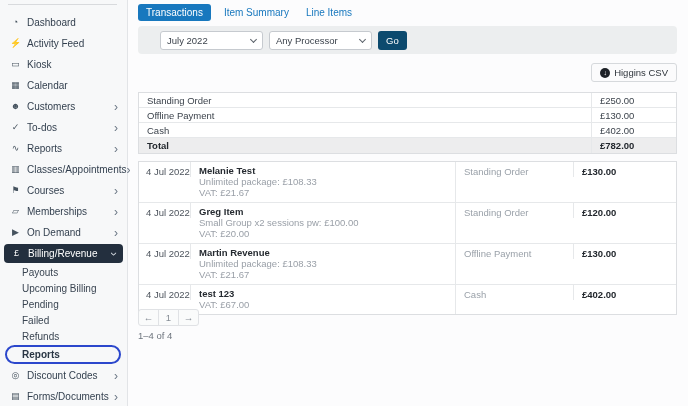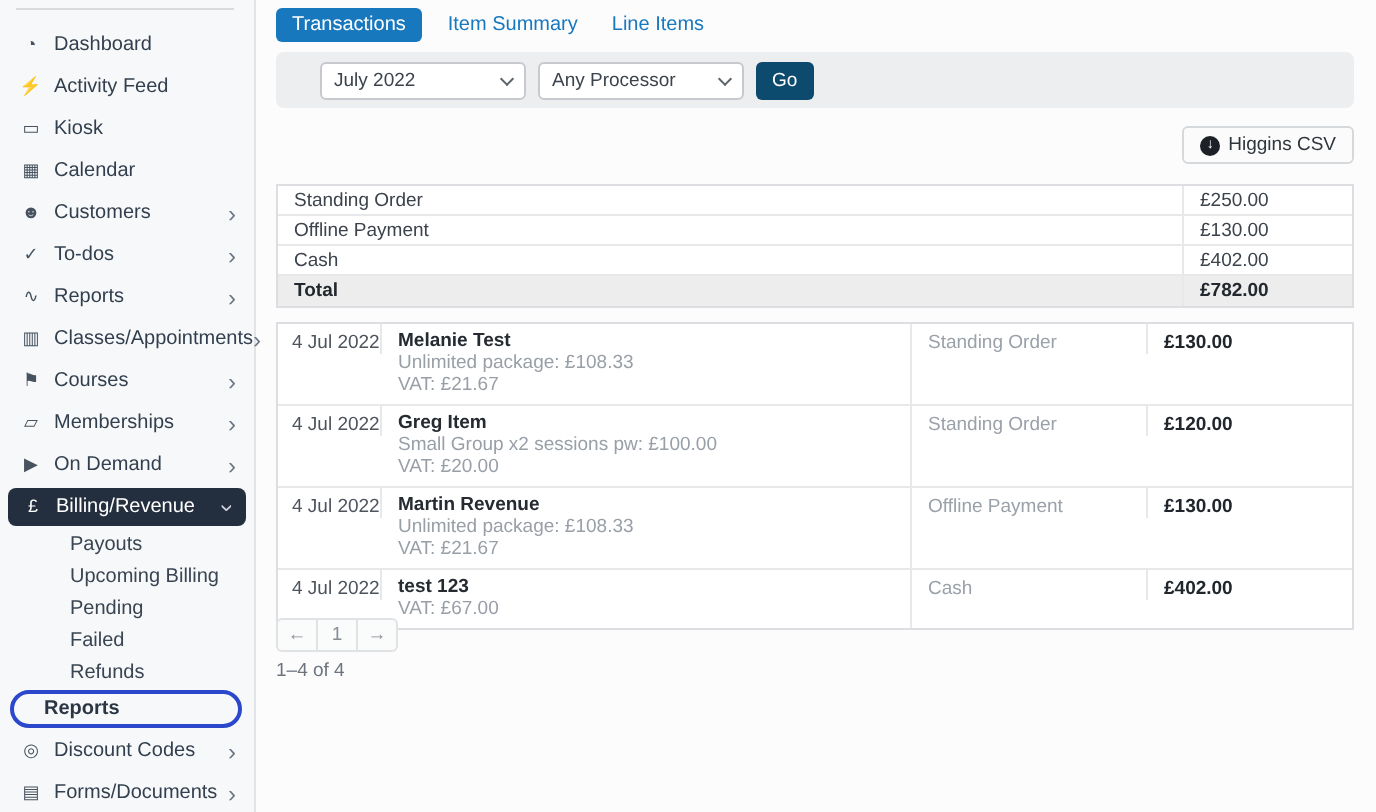--- a/index.html
+++ b/index.html
@@ -22,21 +22,21 @@
   }
   .nav-icon { width:13px; flex:none; font-size:9px; color:#46535f; text-align:center; margin-right:5px; line-height:1; }
   .nav-chevron { margin-left:auto; color:#6b7785; font-size:12px; line-height:1; }
   .nav-item.active {
     background:#232f3e; color:#fff; border-radius:4px;
     margin:1px 4px; padding:0 7px 0 6px; height:19px;
   }
   .nav-item.active .nav-icon { color:#fff; }
   .nav-item.active .nav-chevron { color:#cfd5dc; transform:rotate(90deg); }
   .sub-item {
-    display:flex; align-items:center; height:16px; padding-left:35px;
+    display:flex; align-items:center; height:16px; padding-left:22px;
     font-size:10px; color:#3a4552; white-space:nowrap;
   }
   .annotation-circle {
     border:2px solid #2b47cc; border-radius:12px;
     margin:1px 6px 1px 5px; height:19px; display:flex; align-items:center;
   }
   .annotation-circle .sub-item { height:auto; padding-left:15px; font-weight:bold; color:#2a3644; }
 
   
   .main { position:absolute; left:128px; top:0; right:0; bottom:0; }

